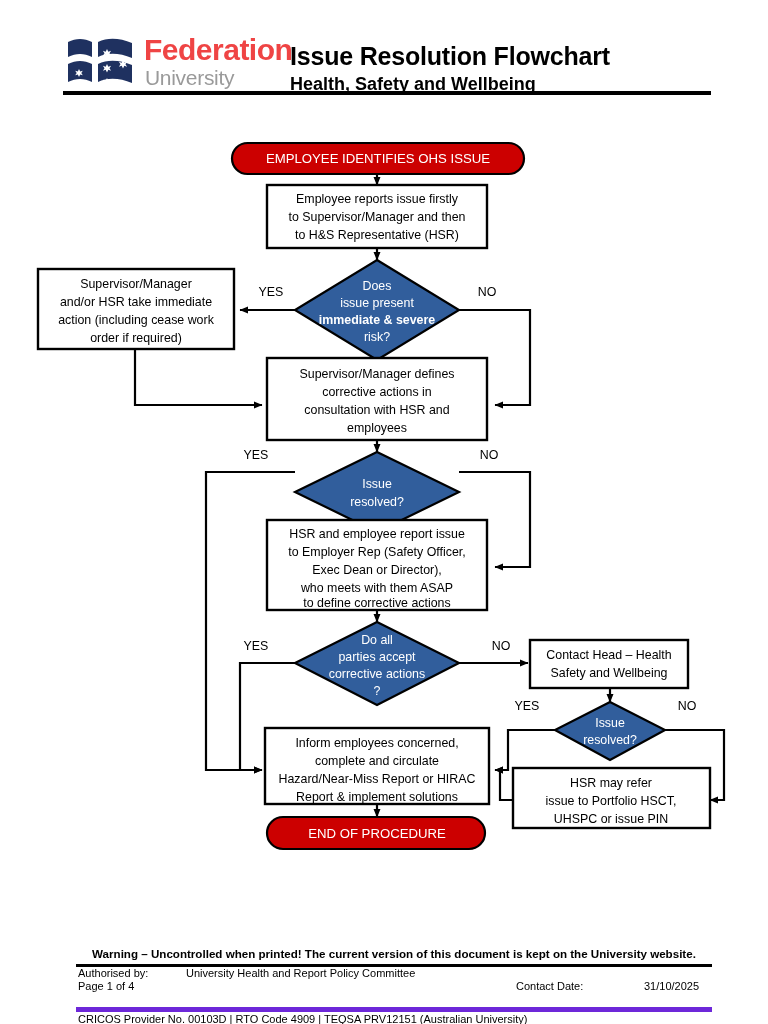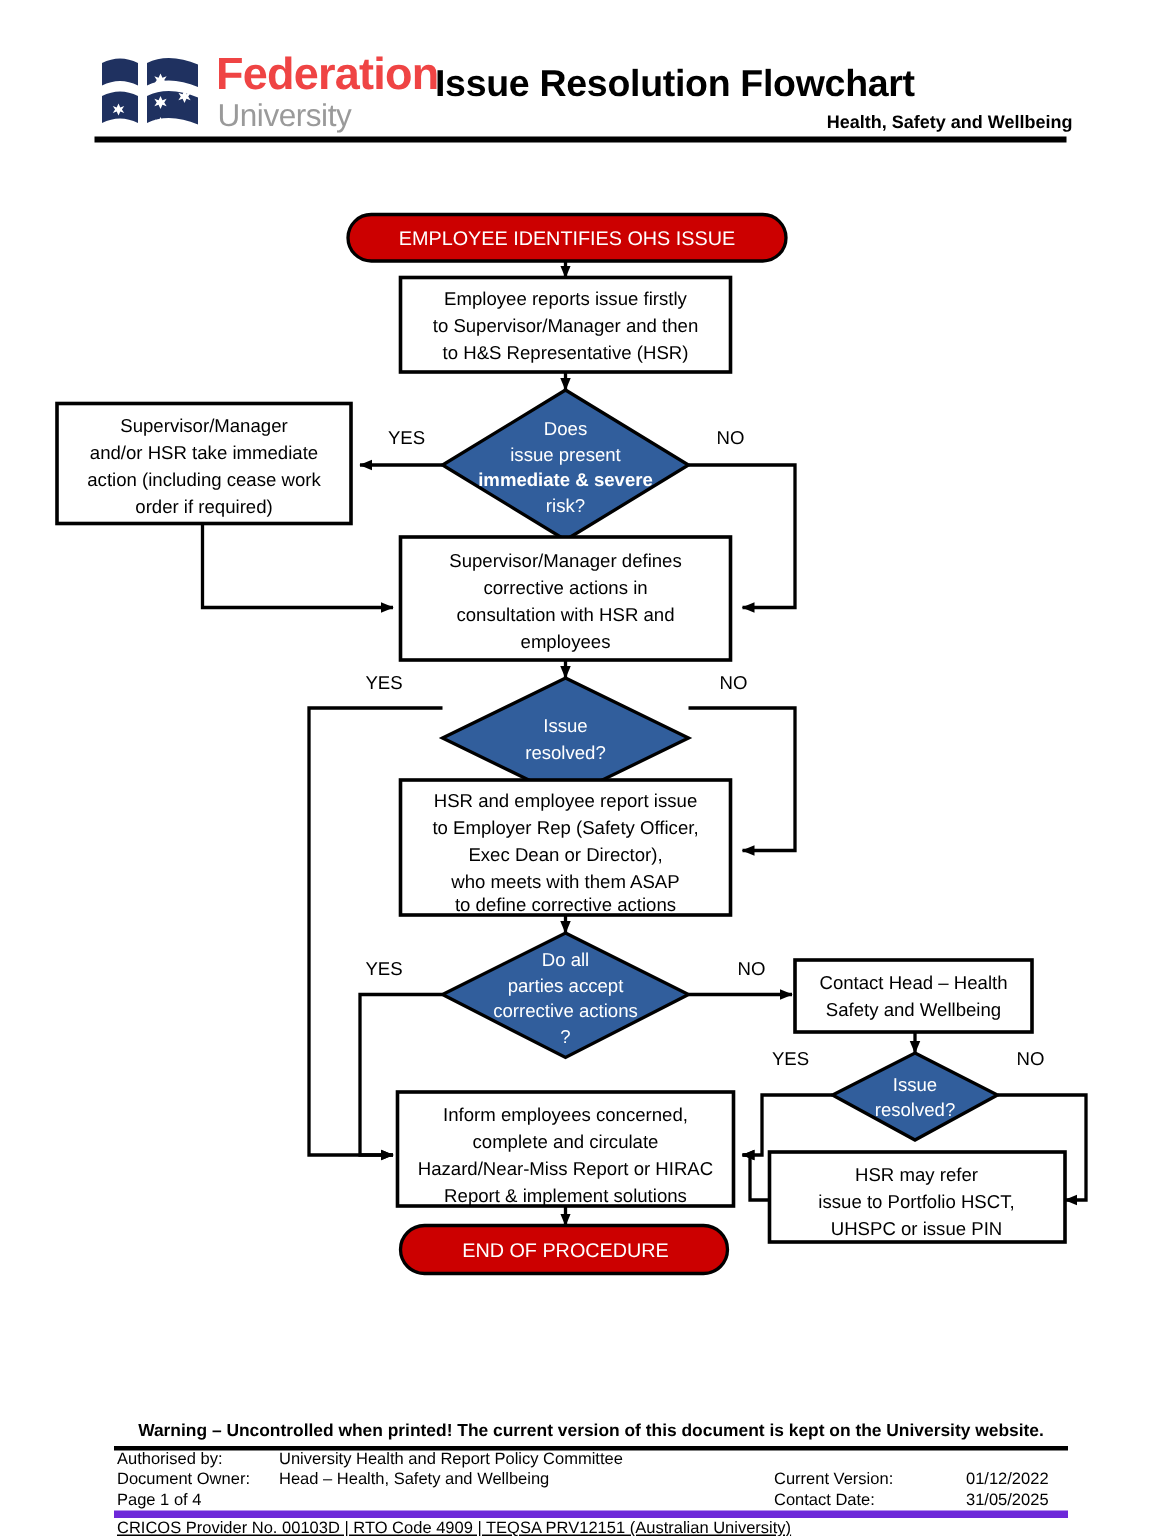--- a/index.html
+++ b/index.html
@@ -28,22 +28,22 @@
     letter-spacing:-0.3px;line-height:30px;
   }
   .title-main{
     position:absolute;left:290px;top:42px;width:425px;
     text-align:left;
     font-size:25px;font-weight:bold;color:#000;
     letter-spacing:-0.2px;
   }
   .title-sub{
     position:absolute;left:290px;top:74px;width:425px;
-    text-align:right;
-    font-size:12px;font-weight:bold;color:#000;
+    text-align:left;
+    font-size:18px;font-weight:bold;color:#000;
   }
   .header-rule{
     position:absolute;left:63px;top:91px;width:648px;height:4px;
     background:#000;
   }
 
   
   .flow{position:absolute;left:0;top:110px;width:664px;height:760px;}
   svg{display:block;}
   .nodetext{
@@ -282,29 +282,23 @@
 
     <div class="ftable">
       <div class="rows">
         <div class="frow">
           <span class="c-label">Authorised by:</span>
           <span class="c-value">University Health and Report Policy Committee</span>
           <span class="c-rlabel"></span>
           <span class="c-rvalue"></span>
         </div>
         <div class="frow">
-          <span class="c-label">Document Owner:</span>
-          <span class="c-value">Head – Health, Safety and Wellbeing</span>
-          <span class="c-rlabel">Current Version:</span>
-          <span class="c-rvalue">01/12/2022</span>
-        </div>
-        <div class="frow">
           <span class="c-label">Page 1 of 4</span>
           <span class="c-value"></span>
           <span class="c-rlabel">Contact Date:</span>
-          <span class="c-rvalue">31/05/2025</span>
+          <span class="c-rvalue">31/10/2025</span>
         </div>
       </div>
       <div class="fcric">CRICOS Provider No. 00103D | RTO Code 4909 | TEQSA PRV12151 (Australian University)</div>
     </div>
   </div>
 
 </div>
 
 </body></html>

